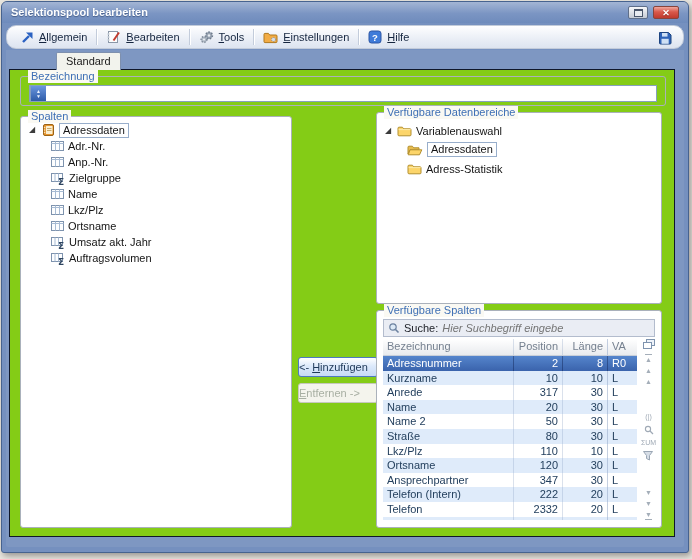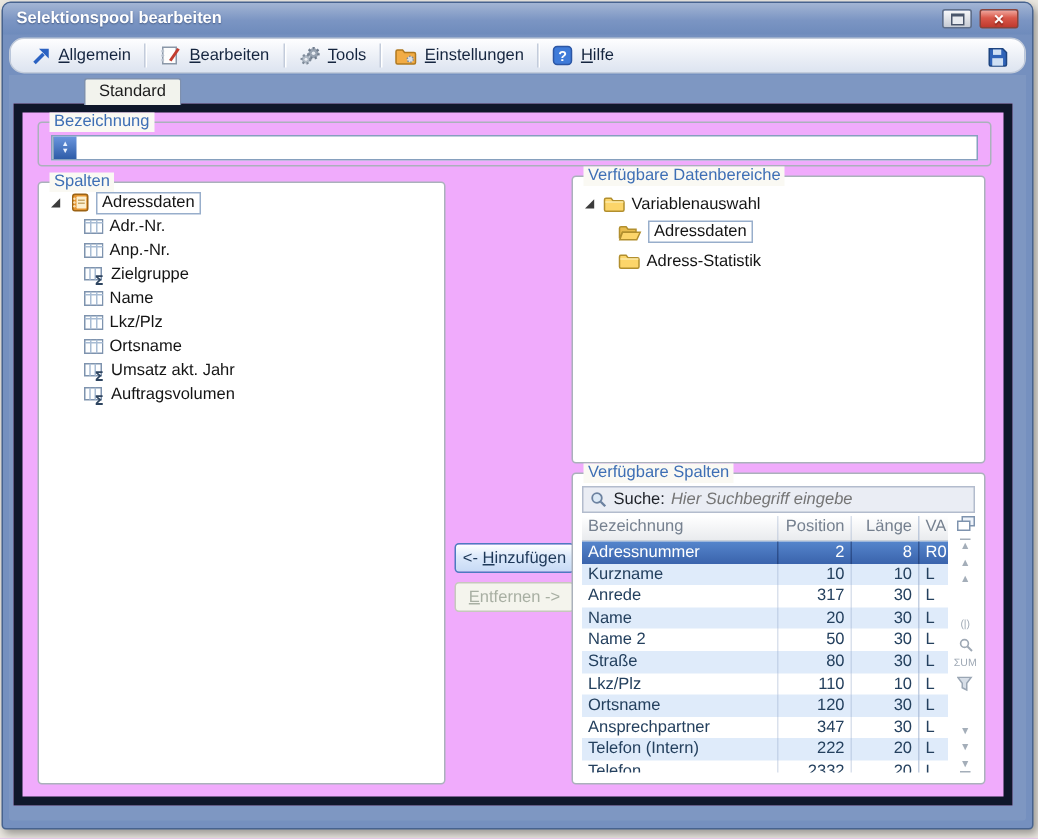--- a/index.html
+++ b/index.html
@@ -30,21 +30,21 @@
   .tb-sep{width:1px;height:16px;background:#C3CCDB;box-shadow:1px 0 0 #FFFFFF;margin:0 2px;}
   .tb-save{margin-left:auto;display:flex;align-items:center;padding:2px 4px;}
   .ul-first{display:inline-block;}
   .ul-first::first-letter{text-decoration:underline;}
   .ico{display:inline-flex;align-items:center;justify-content:center;}
 
   
   .content{position:absolute;left:4px;right:4px;top:48px;bottom:5px;background:#7E97C2;border-radius:0 0 2px 2px;}
   .tab{position:absolute;left:4px;top:2px;height:17px;line-height:17px;padding:0 9px;z-index:2;
        background:#F2F3ED;border:1px solid #7E90AE;border-bottom:none;border-radius:2px 2px 0 0;color:#1B1B1B;margin-left:46px;}
-  .page{position:absolute;left:3px;right:9px;top:19px;bottom:10px;background:#f0abfc;border:6px solid #0f172a;}
+  .page{position:absolute;left:3px;right:9px;top:19px;bottom:10px;background:#84cc16;border:1px solid #0f172a;}
 
   
   .gbox{position:absolute;border:1px solid #AAB1BB;border-radius:3px;box-sizing:border-box;}
   .legend{position:absolute;top:-7px;left:7px;background:#FAF9F3;padding:0 3px;line-height:13px;color:#3E6FB5;}
   #box-bez{left:10px;right:8px;top:6px;height:30px;}
   #box-spalten{left:10px;top:46px;width:272px;bottom:8px;background:#FFFFFF;}
   #box-daten{left:366px;right:12px;top:42px;height:192px;background:#FFFFFF;}
   #box-avail{left:366px;right:12px;top:240px;bottom:8px;background:#FFFFFF;}
 
   
@@ -57,21 +57,21 @@
 
   
   .tree{position:absolute;left:6px;top:5px;right:4px;}
   .trow{display:flex;align-items:center;height:16px;gap:4px;color:#141414;}
   .trow.tall{height:19px;}
   .t-indent{width:20px;flex:none;}
   .expander{width:10px;flex:none;font-size:8px;line-height:10px;color:#3C3C3C;text-align:center;}
   .tnode-box{border:1px solid #98AECB;padding:0 3px;line-height:13px;background:#fff;}
 
   
-  .xfer{position:absolute;width:80px;height:20px;border-radius:3px;text-align:center;line-height:18px;box-sizing:border-box;}
+  .xfer{position:absolute;width:80px;height:20px;border-radius:3px;line-height:18px;box-sizing:border-box;}
   #btn-add{left:288px;top:287px;border:1px solid #4D7AC0;color:#1E3858;
        background:linear-gradient(#FFFFFF,#DCE9FB 45%,#C7DAF5);}
   #btn-remove{left:288px;top:313px;border:1px solid #C6C8BD;background:#F4F4ED;color:#A8AFA3;}
 
   
   .search-row{position:absolute;left:6px;right:6px;top:8px;height:18px;box-sizing:border-box;
        background:#EAEDF4;border:1px solid #B3BCCD;display:flex;align-items:center;padding:0 4px;gap:4px;}
   .search-label{font-weight:normal;color:#20232A;}
   .search-input{flex:1;min-width:10px;border:none;background:transparent;outline:none;padding:0;
        font:italic 11px "Liberation Sans",sans-serif;color:#8B94A5;}

